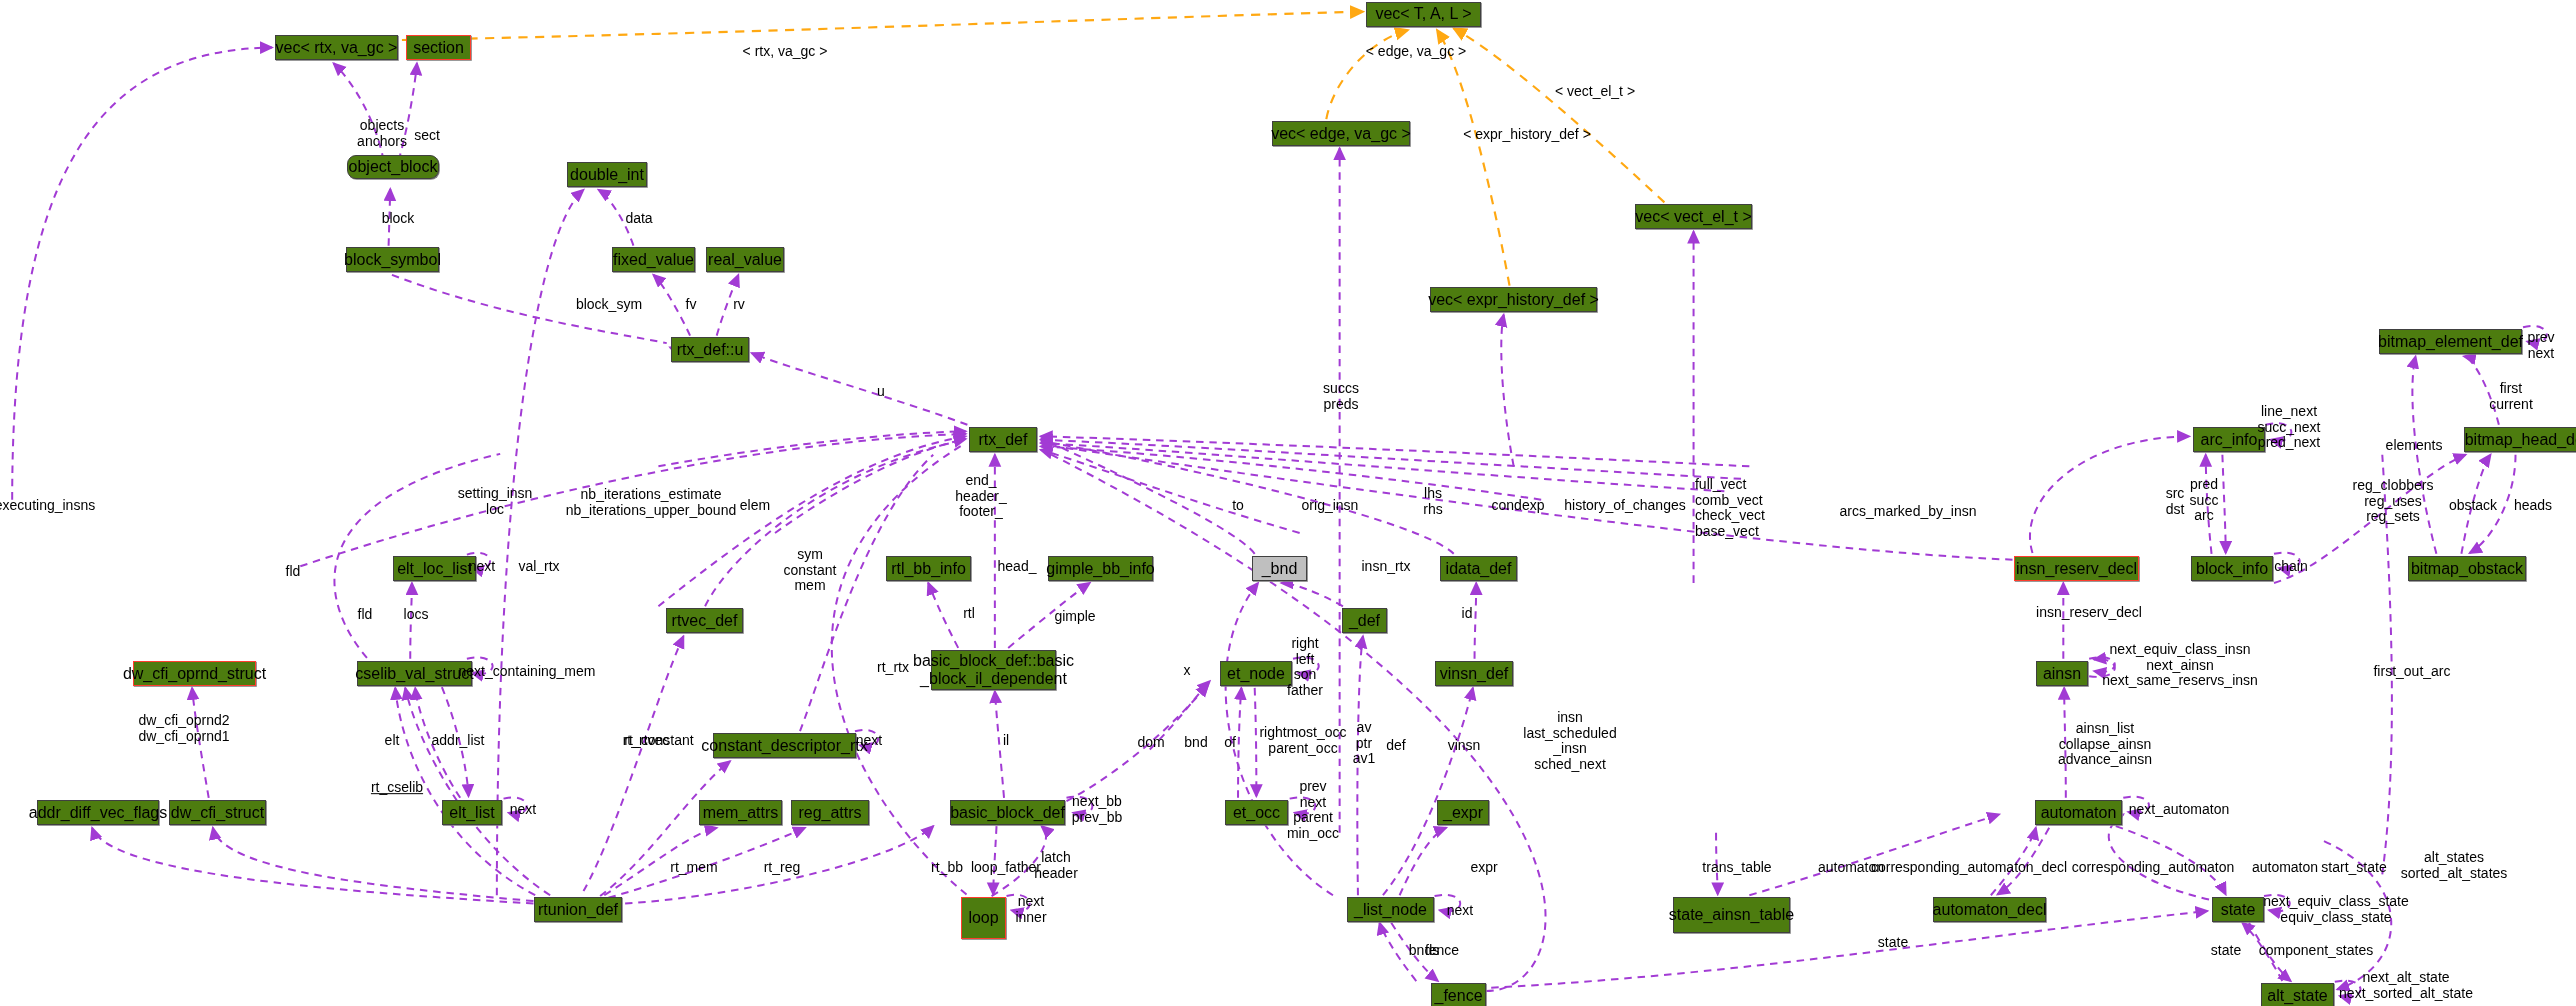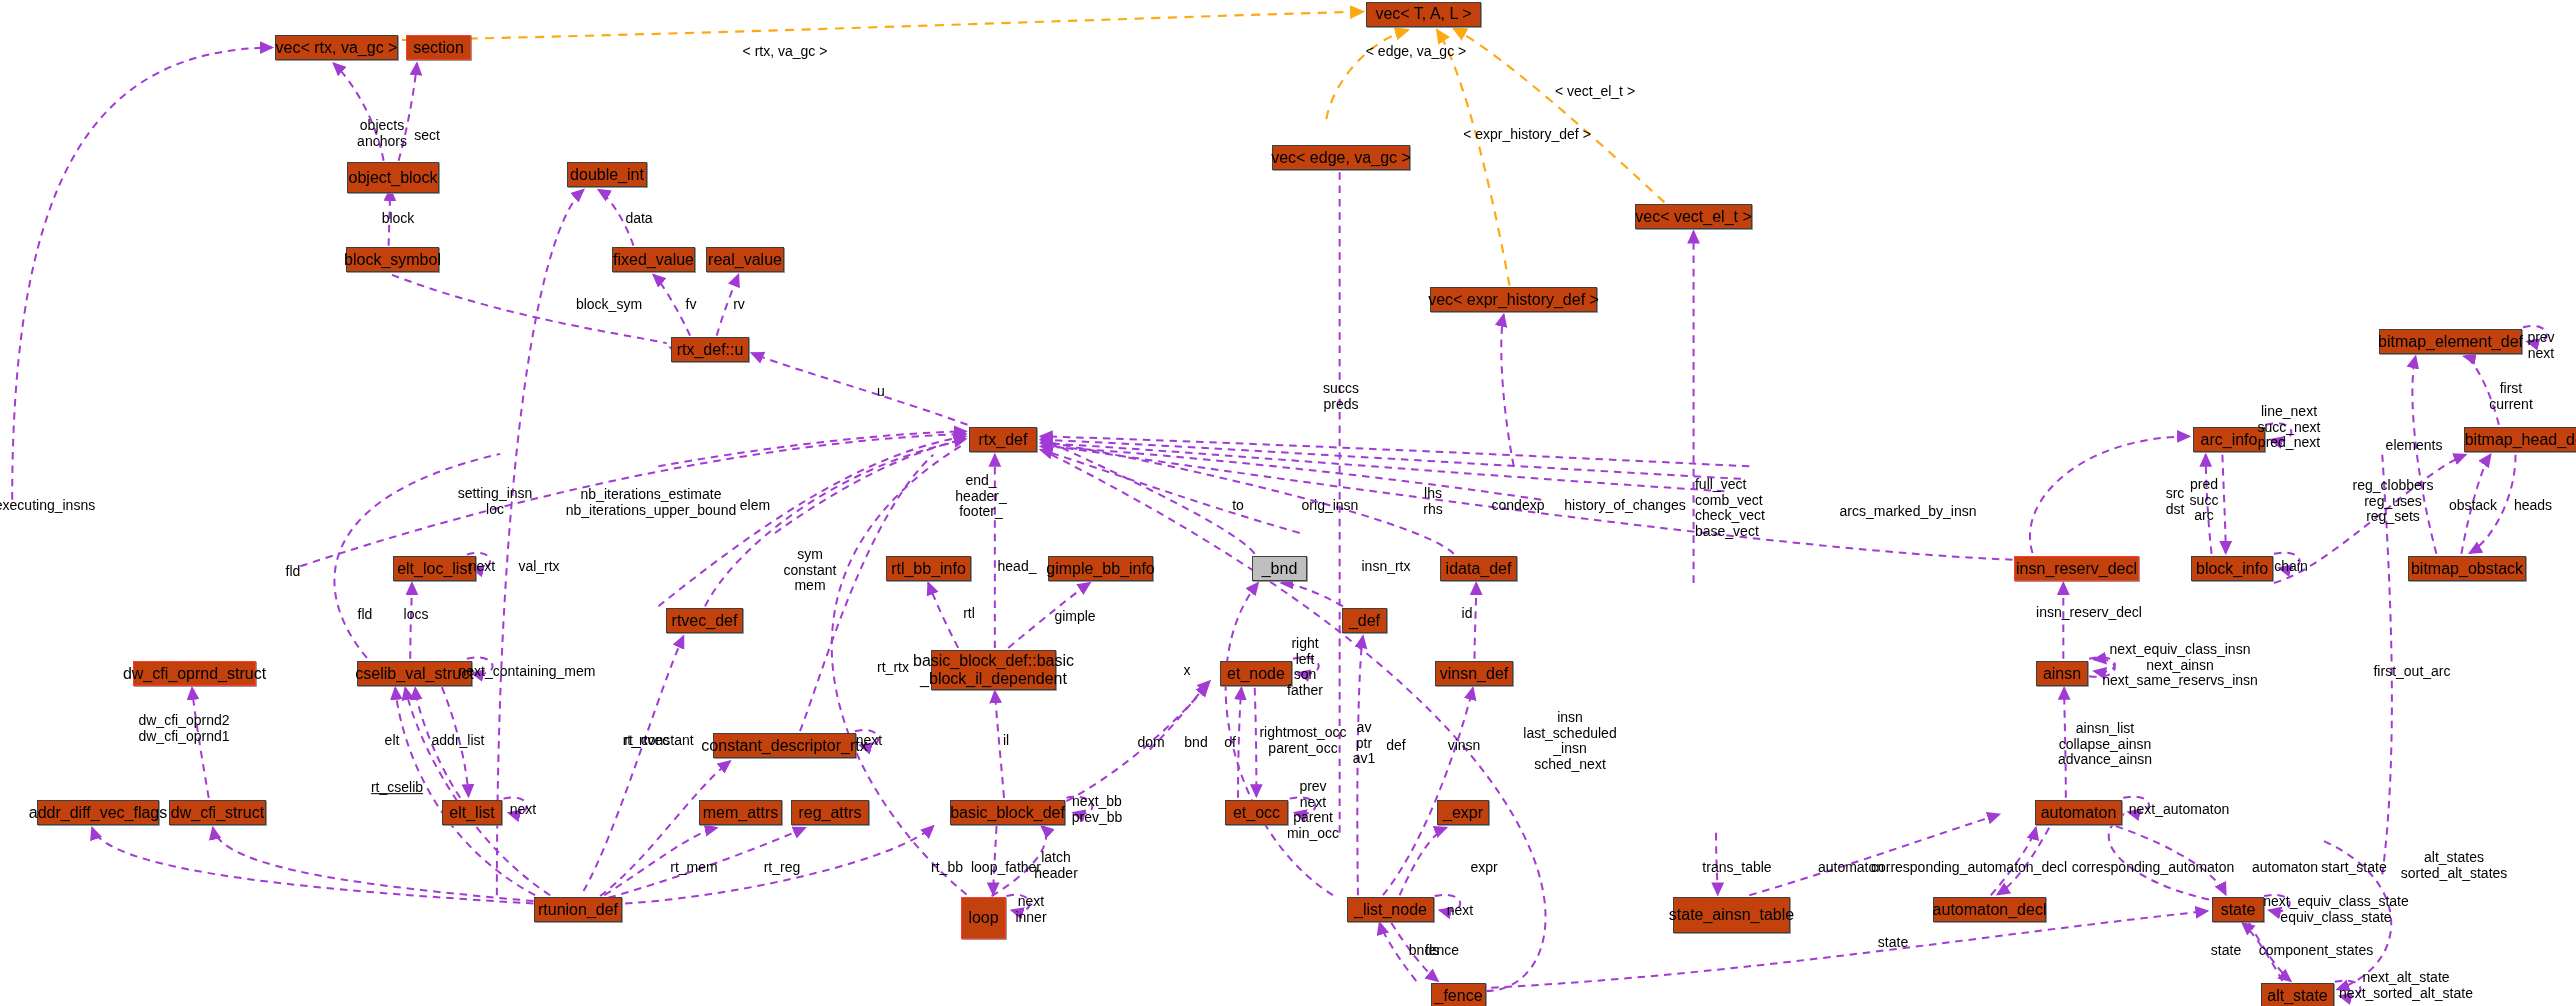--- a/index.html
+++ b/index.html
@@ -9,21 +9,21 @@
     width:2576px;
     height:1006px;
     background:#ffffff;
     font-family:"Liberation Sans","DejaVu Sans",sans-serif;
     overflow:hidden;
   }
   svg#edges{position:absolute;left:0;top:0;width:2576px;height:1006px;}
   .node{
     position:absolute;
     box-sizing:border-box;
-    background:#c2410c;
+    background:#4d7c0f;
     border:1.7px solid #404040;
     color:#000000;
     font-size:16px;
     line-height:1.12;
     text-align:center;
     white-space:pre;
     display:flex;
     align-items:center;
     justify-content:center;
     padding:0.8px 5px;
@@ -254,27 +254,27 @@
       <path d="M1592,143 C1600,100 1640,50 1690,36"></path>
 
       <path d="M1812,343 C1795,250 1760,90 1725,36"></path>
 
       <path d="M1998,243 C1930,180 1810,70 1745,34"></path>
     </g>
   </svg>
 <div class="node" style="left: 1366px; top: 1.7px; width: 115px; height: 25px;">vec&lt; T, A, L &gt;</div>
     <div class="node" style="left: 275px; top: 35px; width: 123px; height: 25px;">vec&lt; rtx, va_gc &gt;</div>
     <div class="node red" style="left: 406px; top: 35px; width: 65px; height: 25px;">section</div>
-    <div class="node" style="left: 347px; top: 162px; width: 92px; height: 31px;">object_block</div>
+    <div class="node" style="left: 347px; top: 155px; width: 92px; height: 24px; border-radius: 9px;">object_block</div>
     <div class="node" style="left: 567px; top: 162px; width: 80px; height: 25px;">double_int</div>
     <div class="node" style="left: 346px; top: 247px; width: 93px; height: 25px;">block_symbol</div>
     <div class="node" style="left: 612px; top: 247px; width: 83px; height: 25px;">fixed_value</div>
     <div class="node" style="left: 706px; top: 247px; width: 78px; height: 25px;">real_value</div>
     <div class="node" style="left: 671px; top: 337px; width: 78px; height: 25px;">rtx_def::u</div>
-    <div class="node" style="left: 1272px; top: 121px; width: 138px; height: 25px; margin-top: 24px;">vec&lt; edge, va_gc &gt;</div>
+    <div class="node" style="left: 1272px; top: 121px; width: 138px; height: 25px;">vec&lt; edge, va_gc &gt;</div>
     <div class="node" style="left: 1635px; top: 204px; width: 117px; height: 25px;">vec&lt; vect_el_t &gt;</div>
     <div class="node" style="left: 1430px; top: 287px; width: 167px; height: 25px;">vec&lt; expr_history_def &gt;</div>
     <div class="node" style="left: 2379px; top: 329px; width: 143px; height: 25px;">bitmap_element_def</div>
     <div class="node" style="left: 2464px; top: 427px; width: 125px; height: 25px;">bitmap_head_def</div>
     <div class="node" style="left: 2193px; top: 427px; width: 72px; height: 25px;">arc_info</div>
     <div class="node" style="left: 969px; top: 427px; width: 68px; height: 25px;">rtx_def</div>
     <div class="node" style="left: 393px; top: 556px; width: 83px; height: 25px;">elt_loc_list</div>
     <div class="node" style="left: 886px; top: 556px; width: 85px; height: 25px;">rtl_bb_info</div>
     <div class="node" style="left: 1048px; top: 556px; width: 105px; height: 25px;">gimple_bb_info</div>
     <div class="node cur" style="left: 1252px; top: 556px; width: 55px; height: 25px;">_bnd</div>

